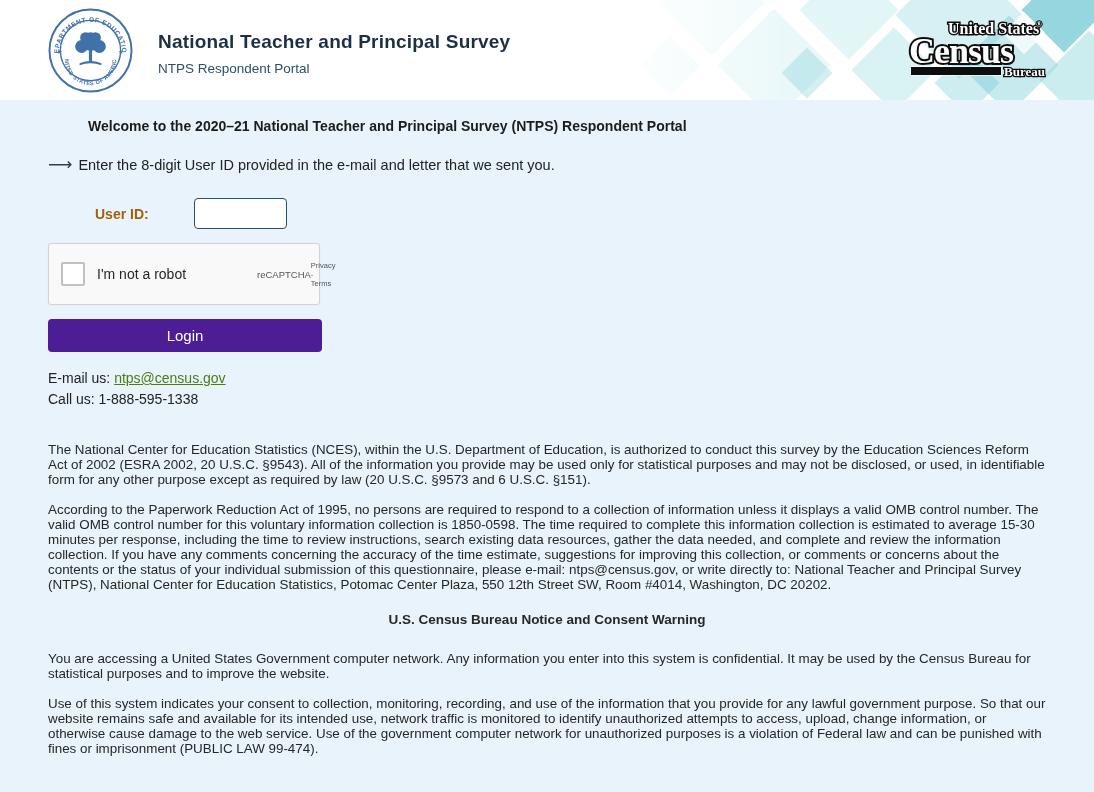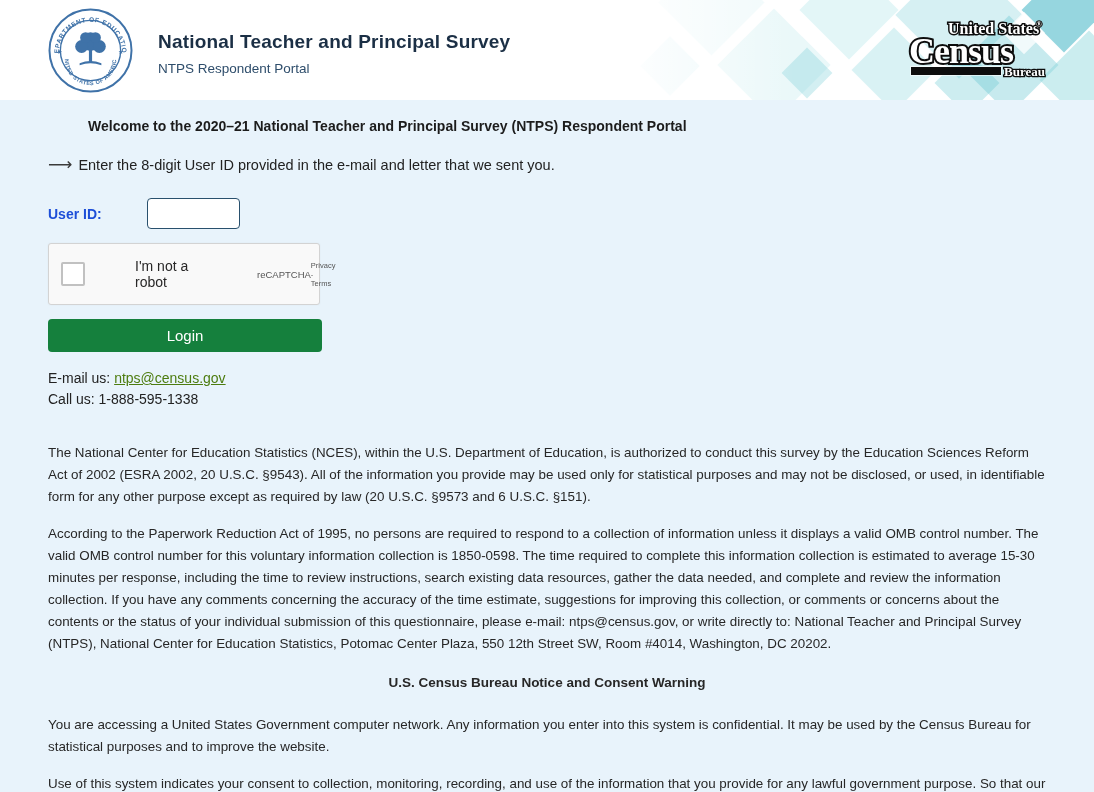--- a/index.html
+++ b/index.html
@@ -48,64 +48,64 @@
     padding-top:18px;
     font-size:14px; font-weight:bold; color:#1c1c1c;margin-left:40px;
   }
   .instruction {
     margin-top:22px; font-size:14.5px; color:#222;
     display:flex; align-items:center; gap:6px;
   }
   .arrow-glyph { font-size:17px; color:#3a3a3a; line-height:1; }
 
   .userid-row { margin-top:25px; display:flex; align-items:center; }
-  .userid-label { width:99px; font-size:14px; font-weight:bold; color:#1d4ed8; }
+  .userid-label { width:99px; font-size:14px; font-weight:bold; color:#a16207;margin-left:47px; }
   .userid-input {
     width:93px; height:31px;
     border:1px solid #29506d; border-radius:4px;
     background:#ffffff; font-size:14px; padding:0 6px;
     outline:none;
   }
 
   .recaptcha {
     margin-top:14px;
     width:272px; height:62px;
     background:#f9f9f9;
     border:1px solid #d3d3d3; border-radius:3px;
     box-shadow:0 0 2px rgba(0,0,0,.05);
-    display:flex; align-items:center;gap:38px;
+    display:flex; align-items:center;
   }
   .rc-checkbox {
     width:24px; height:24px; margin-left:12px;
     background:#ffffff; border:2px solid #c1c1c1; border-radius:2px;
     cursor:pointer;
   }
   .rc-label { margin-left:12px; font-size:14px; color:#282727; flex:1; }
   .rc-brand {
     width:62px; display:flex; align-items:center;
     padding-right:8px;
   }
   .rc-brand-text { font-size:9.5px; color:#555; margin-top:1px; }
   .rc-links { font-size:7.5px; color:#555; text-decoration:none; }
 
   .login-btn {
     margin-top:14px;
     width:274px; height:33px;
-    background:#15803d; color:#ffffff;
+    background:#4c1d95; color:#ffffff;
     border:none; border-radius:4px;
     font-size:15px; font-family:inherit;
     cursor:pointer;
   }
 
   .contact { margin-top:16px; font-size:14px; line-height:21px; color:#222; }
   .contact a { color:#4d7c0f;text-decoration:underline; }
 
   .legal { margin-top:32px; }
   .legal p, .consent p {
-    font-size:13.4px; line-height:22px; color:#272727;
+    font-size:13.4px; line-height:15px; color:#272727;
     margin-bottom:15px; text-align:left;
   }
   .consent-heading {
     font-size:13.5px; color:#272727; text-align:center;
     margin:20px 0 24px 0; font-weight:bold;
   }
 </style>
 </head>
 <body>
 

